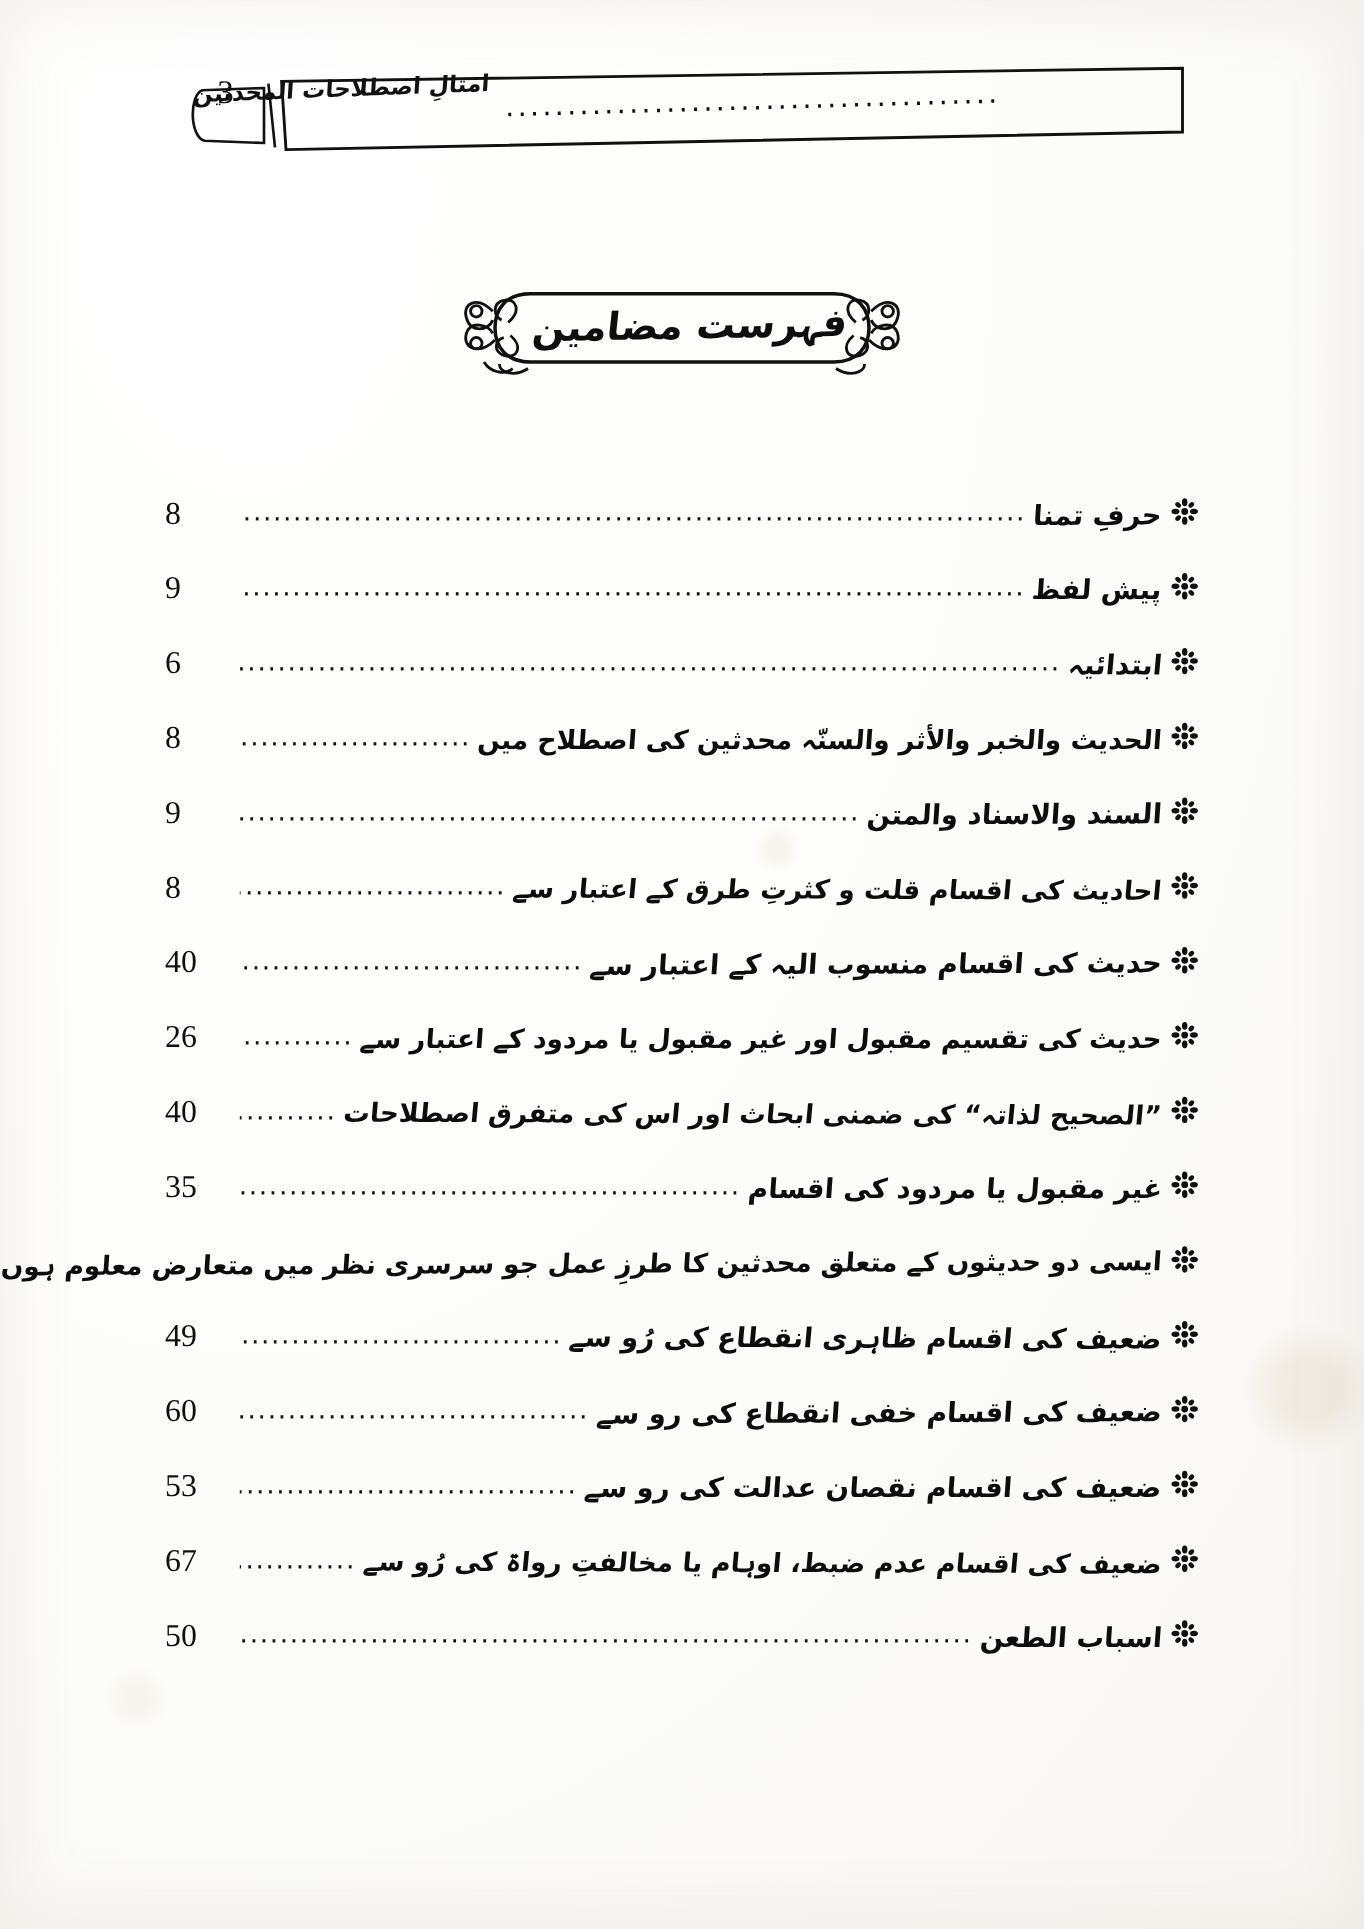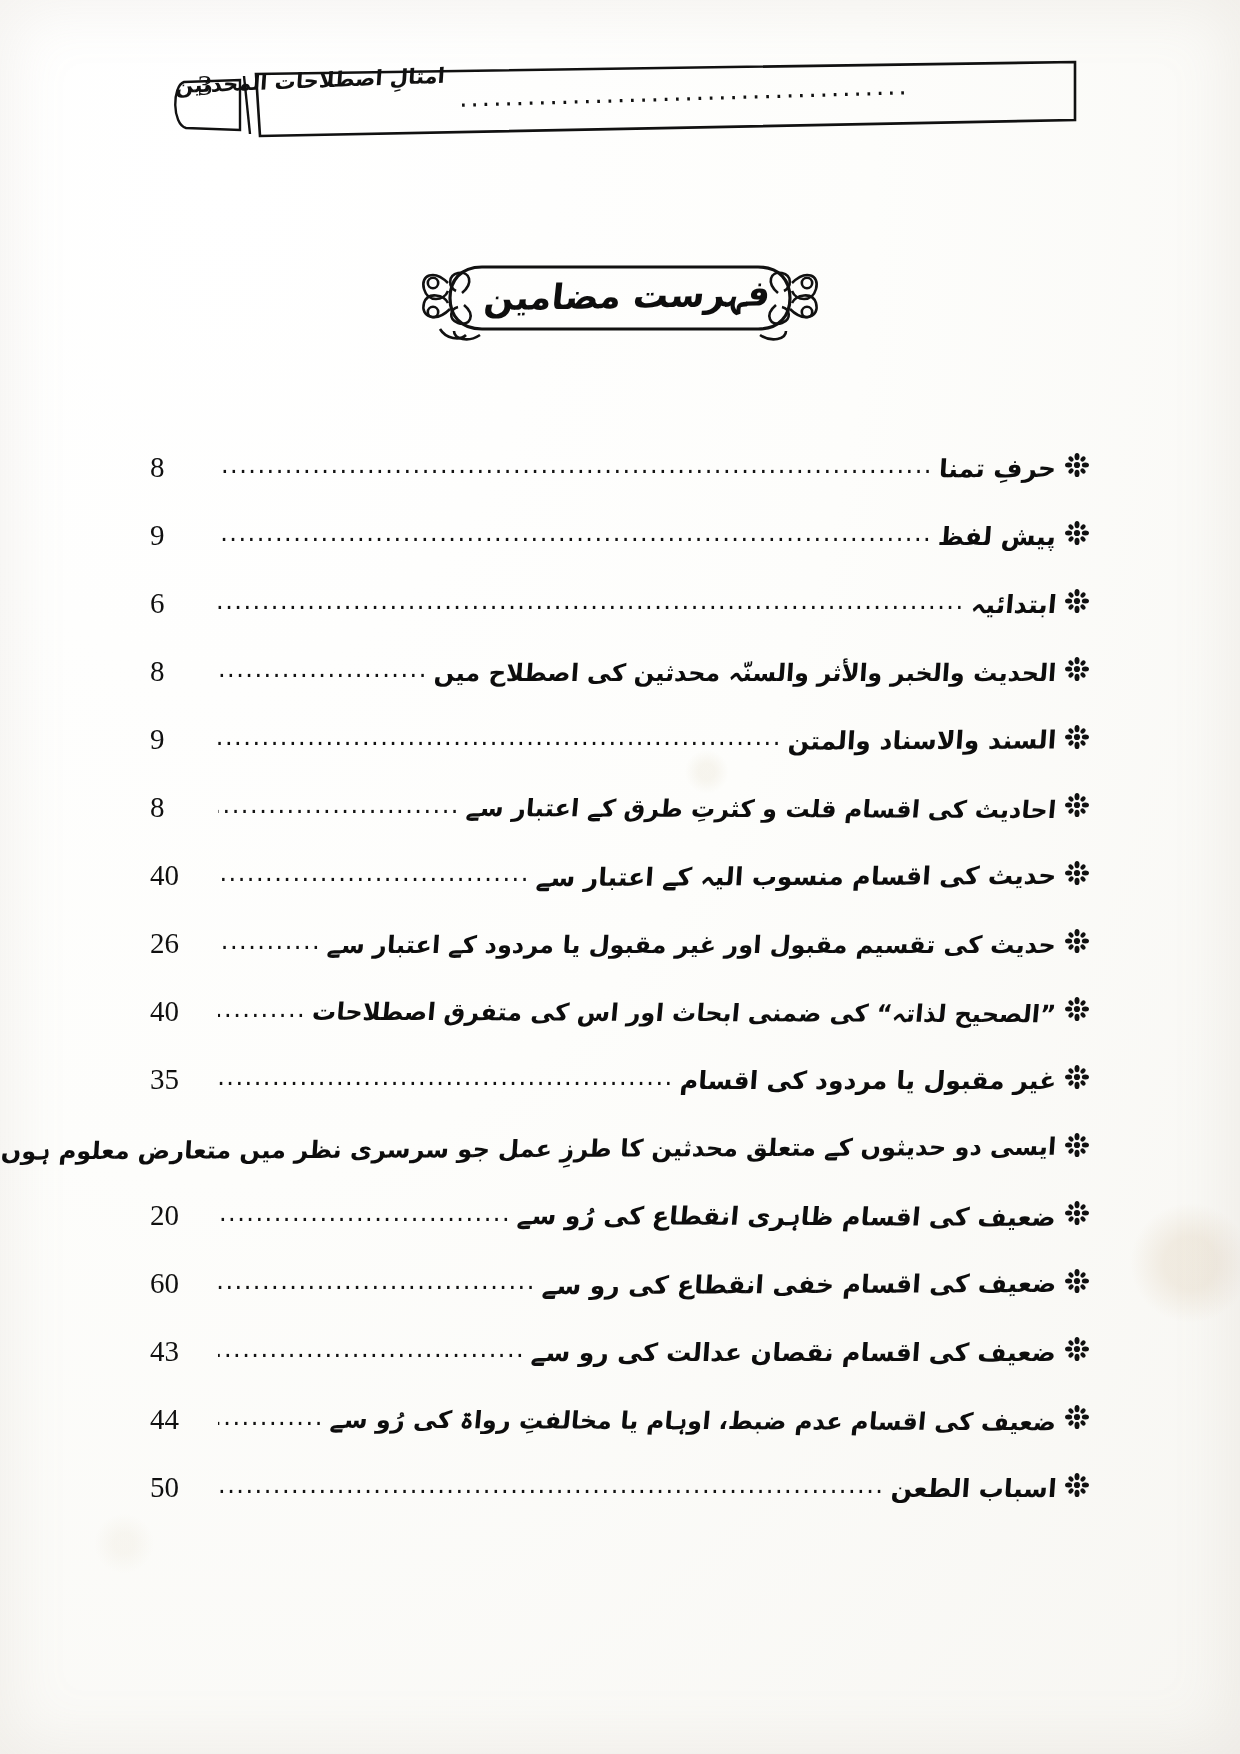--- a/index.html
+++ b/index.html
@@ -489,21 +489,21 @@
             <ellipse cx="21.4" cy="13" rx="3.6" ry="2.5"></ellipse>
             <ellipse cx="7" cy="7" rx="2.9" ry="2.1" transform="rotate(45 7 7)"></ellipse>
             <ellipse cx="19" cy="7" rx="2.9" ry="2.1" transform="rotate(-45 19 7)"></ellipse>
             <ellipse cx="7" cy="19" rx="2.9" ry="2.1" transform="rotate(-45 7 19)"></ellipse>
             <ellipse cx="19" cy="19" rx="2.9" ry="2.1" transform="rotate(45 19 19)"></ellipse>
           </g>
         </svg>
       </span>
       <span class="entry-title">ضعیف کی اقسام ظاہری انقطاع کی رُو سے</span>
       <span class="leader"></span>
-      <span class="page-num">20</span>
+      <span class="page-num">49</span>
     </div>
     <div class="toc-row">
       <span class="bullet">
         <svg viewBox="0 0 26 26" aria-hidden="true">
           <g fill="#111">
             <circle cx="13" cy="13" r="3.1"></circle>
             <ellipse cx="13" cy="4.6" rx="2.5" ry="3.6"></ellipse>
             <ellipse cx="13" cy="21.4" rx="2.5" ry="3.6"></ellipse>
             <ellipse cx="4.6" cy="13" rx="3.6" ry="2.5"></ellipse>
             <ellipse cx="21.4" cy="13" rx="3.6" ry="2.5"></ellipse>
@@ -529,41 +529,41 @@
             <ellipse cx="21.4" cy="13" rx="3.6" ry="2.5"></ellipse>
             <ellipse cx="7" cy="7" rx="2.9" ry="2.1" transform="rotate(45 7 7)"></ellipse>
             <ellipse cx="19" cy="7" rx="2.9" ry="2.1" transform="rotate(-45 19 7)"></ellipse>
             <ellipse cx="7" cy="19" rx="2.9" ry="2.1" transform="rotate(-45 7 19)"></ellipse>
             <ellipse cx="19" cy="19" rx="2.9" ry="2.1" transform="rotate(45 19 19)"></ellipse>
           </g>
         </svg>
       </span>
       <span class="entry-title">ضعیف کی اقسام نقصان عدالت کی رو سے</span>
       <span class="leader"></span>
-      <span class="page-num">43</span>
+      <span class="page-num">53</span>
     </div>
     <div class="toc-row long">
       <span class="bullet">
         <svg viewBox="0 0 26 26" aria-hidden="true">
           <g fill="#111">
             <circle cx="13" cy="13" r="3.1"></circle>
             <ellipse cx="13" cy="4.6" rx="2.5" ry="3.6"></ellipse>
             <ellipse cx="13" cy="21.4" rx="2.5" ry="3.6"></ellipse>
             <ellipse cx="4.6" cy="13" rx="3.6" ry="2.5"></ellipse>
             <ellipse cx="21.4" cy="13" rx="3.6" ry="2.5"></ellipse>
             <ellipse cx="7" cy="7" rx="2.9" ry="2.1" transform="rotate(45 7 7)"></ellipse>
             <ellipse cx="19" cy="7" rx="2.9" ry="2.1" transform="rotate(-45 19 7)"></ellipse>
             <ellipse cx="7" cy="19" rx="2.9" ry="2.1" transform="rotate(-45 7 19)"></ellipse>
             <ellipse cx="19" cy="19" rx="2.9" ry="2.1" transform="rotate(45 19 19)"></ellipse>
           </g>
         </svg>
       </span>
       <span class="entry-title">ضعیف کی اقسام عدم ضبط، اوہام یا مخالفتِ رواۃ کی رُو سے</span>
       <span class="leader"></span>
-      <span class="page-num">44</span>
+      <span class="page-num">67</span>
     </div>
     <div class="toc-row">
       <span class="bullet">
         <svg viewBox="0 0 26 26" aria-hidden="true">
           <g fill="#111">
             <circle cx="13" cy="13" r="3.1"></circle>
             <ellipse cx="13" cy="4.6" rx="2.5" ry="3.6"></ellipse>
             <ellipse cx="13" cy="21.4" rx="2.5" ry="3.6"></ellipse>
             <ellipse cx="4.6" cy="13" rx="3.6" ry="2.5"></ellipse>
             <ellipse cx="21.4" cy="13" rx="3.6" ry="2.5"></ellipse>

